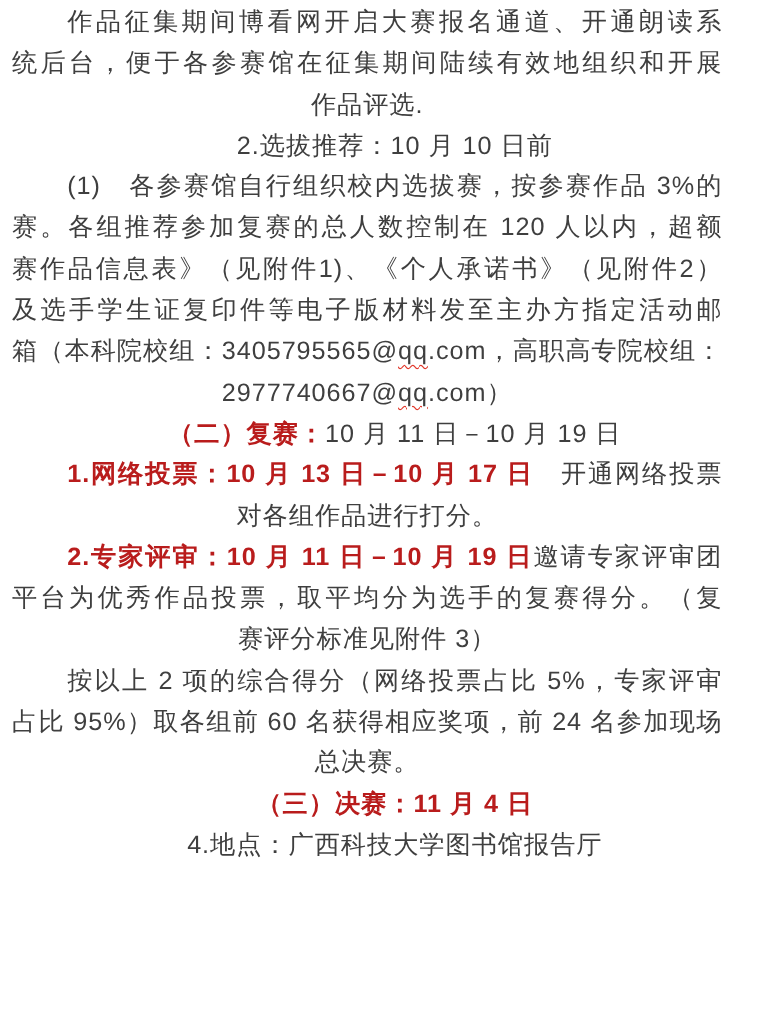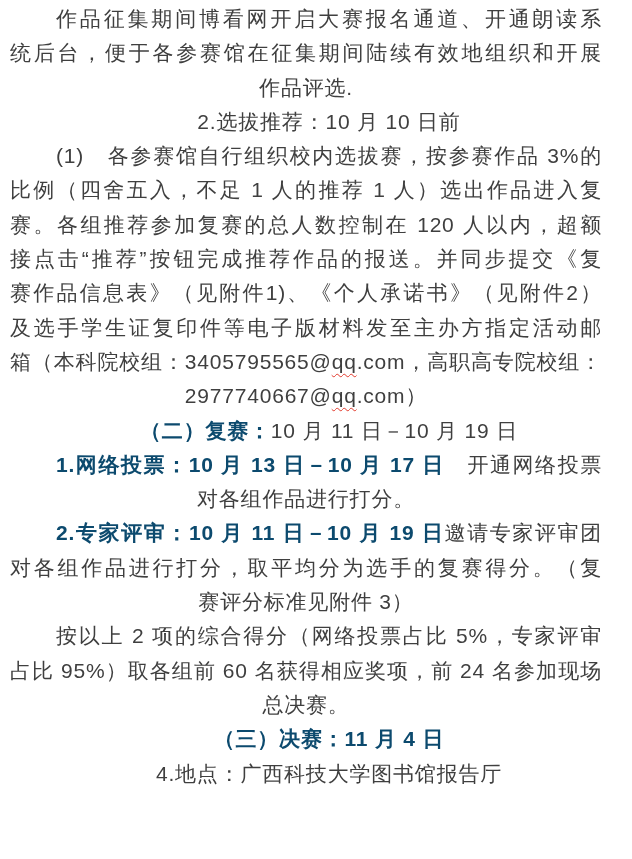--- a/index.html
+++ b/index.html
@@ -24,52 +24,50 @@
     text-align: center;
     overflow: hidden;
   }
   .line.j {
     text-align: justify;
     text-align-last: justify;
   }
   .line.i { padding-left: 46px; }
   .seg-bold {
     font-weight: 700;
-    color: #0c4a6e;
+    color: #b91c1c;
   }
   .seg-wavy {
     text-decoration: underline;
     text-decoration-style: wavy;
     text-decoration-color: #e23b2e;
     text-decoration-thickness: 1px;
     text-underline-offset: 4px;
   }
 </style>
 </head>
 <body>
 
 <div class="page">
   <div class="doc">
       <div class="line i j"><span>作品征集期间博看网开启大赛报名通道、开通朗读系</span></div>
       <div class="line j"><span>统后台，便于各参赛馆在征集期间陆续有效地组织和开展</span></div>
       <div class="line"><span>作品评选.</span></div>
       <div class="line i"><span>2.选拔推荐：10 月 10 日前</span></div>
       <div class="line i j"><span>(1)　各参赛馆自行组织校内选拔赛，按参赛作品 3%的</span></div>
-      <div class="line j"><span>比例（四舍五入，不足 1 人的推荐 1 人）选出作品进入复</span></div>
       <div class="line j"><span>赛。各组推荐参加复赛的总人数控制在 120 人以内，超额</span></div>
-      <div class="line j"><span>接点击“推荐”按钮完成推荐作品的报送。并同步提交《复</span></div>
       <div class="line j"><span>赛作品信息表》（见附件1)、《个人承诺书》（见附件2）</span></div>
       <div class="line j"><span>及选手学生证复印件等电子版材料发至主办方指定活动邮</span></div>
       <div class="line j"><span>箱（本科院校组：3405795565@</span><span class="seg-wavy">qq</span><span>.com，高职高专院校组：</span></div>
       <div class="line"><span>2977740667@</span><span class="seg-wavy">qq</span><span>.com）</span></div>
       <div class="line i"><span class="seg-bold">（二）复赛：</span><span>10 月 11 日－10 月 19 日</span></div>
       <div class="line i j"><span class="seg-bold">1.网络投票：10 月 13 日－10 月 17 日</span><span>　开通网络投票</span></div>
       <div class="line"><span>对各组作品进行打分。</span></div>
       <div class="line i j"><span class="seg-bold">2.专家评审：10 月 11 日－10 月 19 日</span><span>邀请专家评审团</span></div>
-      <div class="line j"><span>对各组作品进行打分，取平均分为选手的复赛得分。（复</span></div>
+      <div class="line j"><span>平台为优秀作品投票，取平均分为选手的复赛得分。（复</span></div>
       <div class="line"><span>赛评分标准见附件 3）</span></div>
       <div class="line i j"><span>按以上 2 项的综合得分（网络投票占比 5%，专家评审</span></div>
       <div class="line j"><span>占比 95%）取各组前 60 名获得相应奖项，前 24 名参加现场</span></div>
       <div class="line"><span>总决赛。</span></div>
       <div class="line i"><span class="seg-bold">（三）决赛：11 月 4 日</span></div>
       <div class="line i"><span>4.地点：广西科技大学图书馆报告厅</span></div>
     </div>
 </div>
 
 </body></html>

